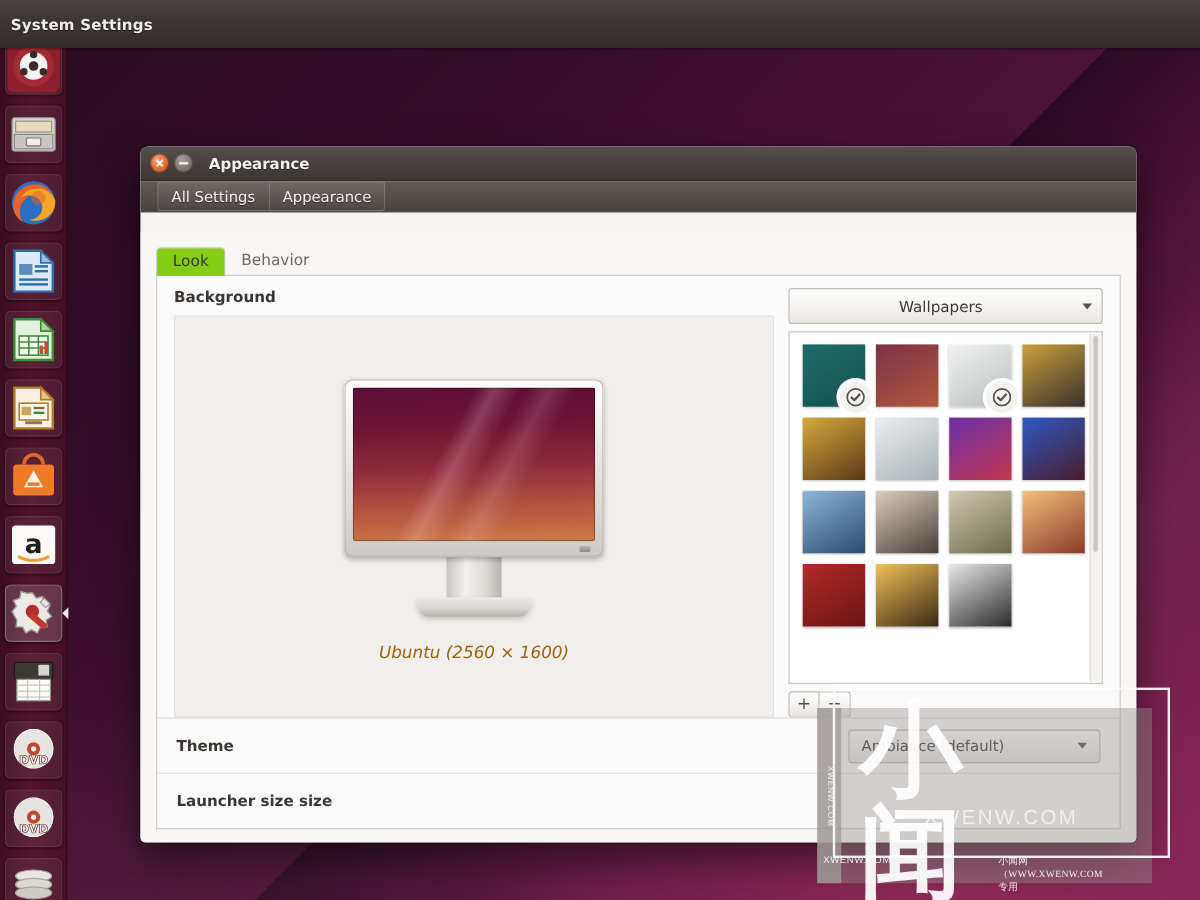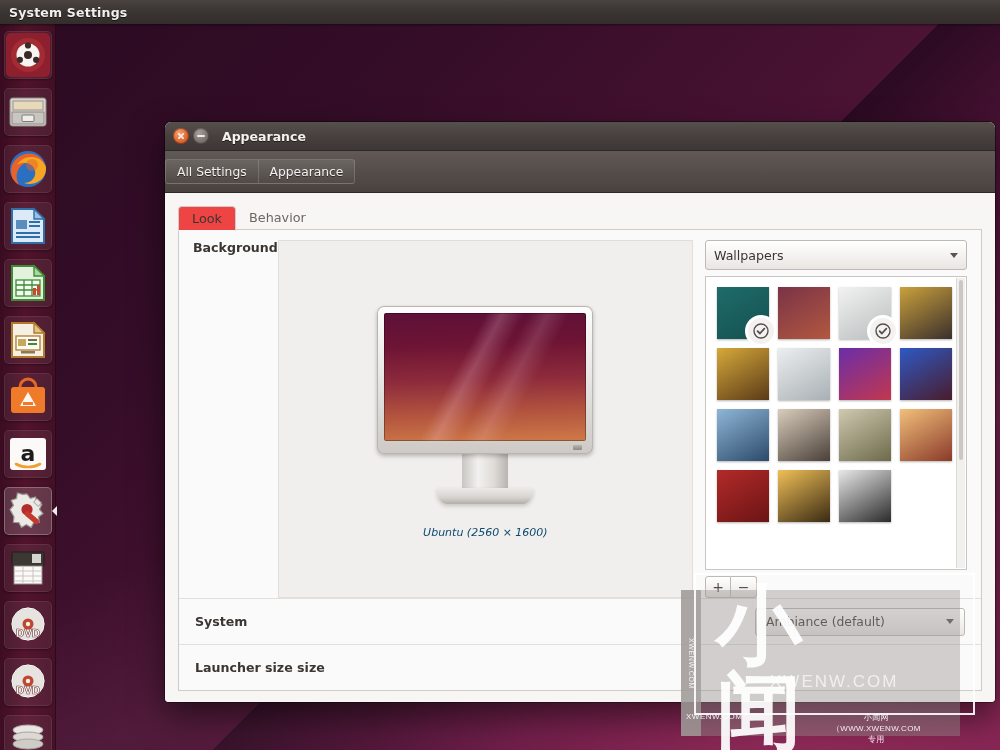--- a/index.html
+++ b/index.html
@@ -18,21 +18,21 @@
       linear-gradient(135deg, #2a0a21 0%, #350d28 28%, #4b1334 55%, #61184000 55%, #5d1740 72%, #77204d 100%);
   }
   #desktop::after {
     content: "";
     position: absolute; inset: 0;
     background: linear-gradient(160deg, rgba(255,255,255,0) 55%, rgba(255,180,210,.06) 70%, rgba(255,255,255,0) 85%);
   }
 
   
   #top-panel {
-    position: absolute; top: 0; left: 0; right: 0; height: 24px;
+    position: absolute; top: 0; left: 0; right: 0; height: 40px;
     background: linear-gradient(180deg, #4a4340 0%, #3b3533 45%, #332e2c 100%);
     display: flex; align-items: center;
     z-index: 40;
     box-shadow: 0 1px 2px rgba(0,0,0,.45);
   }
   #panel-title {
     color: #f2efed; font-size: 12.5px; font-weight: bold;
     margin-left: 9px; letter-spacing: .2px;
     text-shadow: 0 1px 0 rgba(0,0,0,.6);
   }
@@ -72,21 +72,20 @@
 
   
   #appearance-window {
     position: absolute; left: 117px; top: 122px;
     width: 830px; height: 580px;
     border-radius: 6px 6px 4px 4px;
     box-shadow: 0 14px 34px rgba(0,0,0,.55), 0 0 0 1px rgba(0,0,0,.35);
     overflow: hidden;
     z-index: 35;
     background: #f6f5f4;
-    margin-left: 48px;
   }
   #titlebar {
     height: 29px;
     background: linear-gradient(180deg, #56504d 0%, #463f3d 55%, #3d3735 100%);
     display: flex; align-items: center; padding-left: 8px;
     border-bottom: 1px solid #2d2826;
   }
   .wbtn { width: 16px; height: 16px; border-radius: 50%; position: relative; flex: 0 0 auto; }
   .wbtn.close {
     background: radial-gradient(circle at 38% 32%, #f4a27a 0%, #e9743c 42%, #c4481a 100%);
@@ -106,23 +105,23 @@
   .wbtn.min::before {
     content: ""; position: absolute; left: 4px; top: 7.3px; width: 8px; height: 1.8px;
     background: #efeae6; border-radius: 1px;
   }
   #window-title {
     color: #f4f1ef; font-size: 12.5px; font-weight: bold;
     margin-left: 13px; text-shadow: 0 1px 0 rgba(0,0,0,.55);
   }
 
   #toolbar {
-    height: 42px;
+    height: 26px;
     background: linear-gradient(180deg, #605955 0%, #524b48 60%, #49423f 100%);
-    display: flex; align-items: center; 
+    display: flex; align-items: center; padding-left: 14px;
     border-bottom: 1px solid #2e2927;
   }
   .bcrumb {
     height: 25px; padding: 0 11px;
     display: flex; align-items: center;
     font-size: 12.3px; color: #f3f0ee;
     text-shadow: 0 1px 0 rgba(0,0,0,.5);
     border: 1px solid rgba(255,255,255,.16);
     background: linear-gradient(180deg, rgba(255,255,255,.10), rgba(255,255,255,.02));
   }
@@ -142,38 +141,38 @@
     height: 1px; background: #cfcbc7;
   }
   .tab {
     height: 25px; padding: 0 13px;
     display: flex; align-items: center;
     font-size: 12.8px; color: #5c5category; color: #57514d;
     position: relative; z-index: 2;
   }
   .tab.inactive { color: #6d6660; }
   .tab.active {
-    background: #ef4444;
+    background: #84cc16;
     border: 1px solid #cfcbc7; border-bottom: 1px solid #fbfafa;
     border-radius: 4px 4px 0 0;
     color: #3a3532; margin-bottom: -1px; text-align: right;
   }
 
   #tabpanel {
     position: absolute; left: 13px; right: 13px; top: 37px; bottom: 11px;
     background: #fbfafa;
     border: 1px solid #cfcbc7; border-top: none;
     display: flex; flex-direction: column;
   }
 
   #bg-section {
     display: flex; flex: 1 1 auto; min-height: 0;
     padding: 10px 14px 0 14px; gap: 12px;
   }
-  #bg-left { flex: 1 1 auto; display: flex; min-width: 0; }
+  #bg-left { flex: 1 1 auto; display: flex; flex-direction: column; min-width: 0; }
   #bg-label { font-size: 12.6px; font-weight: bold; color: #3b3633; margin-bottom: 8px; }
 
   #monitor-area {
     flex: 1 1 auto;
     background: #f1efee;
     border: 1px solid #e2dedb;
     display: flex; flex-direction: column;
     align-items: center; justify-content: center;
     padding-top: 6px;
   }
@@ -204,35 +203,35 @@
     width: 46px; height: 34px; margin: 0 auto;
     background: linear-gradient(90deg, #c9c6c1 0%, #f2f1ef 35%, #dedbd7 70%, #b8b4b0 100%);
   }
   #monitor-base {
     width: 96px; height: 16px; margin: 0 auto;
     border-radius: 0 0 10px 10px / 0 0 14px 14px;
     background: linear-gradient(180deg, #eceae8 0%, #d6d3cf 60%, #b2aeaa 100%);
     box-shadow: 0 2px 4px rgba(0,0,0,.18);
   }
   #monitor-caption {
-    margin-top: 22px; font-size: 11px; font-style: italic; color: #0c4a6e;
+    margin-top: 22px; font-size: 14px; font-style: italic; color: #a16207;
   }
 
   
   #bg-right { width: 262px; flex: 0 0 262px; display: flex; flex-direction: column; }
   #source-combo {
     height: 30px; border-radius: 3px;
     border: 1px solid #bdb9b5;
     background: linear-gradient(180deg, #ffffff 0%, #f4f2f0 55%, #e8e5e2 100%);
     display: flex; align-items: center; padding: 0 8px;
     font-size: 12.6px; color: #3b3633;
     box-shadow: inset 0 1px 0 #fff;
     margin-bottom: 6px;
   }
-  #source-combo .label { flex: 1 1 auto; }
+  #source-combo .label { flex: 1 1 auto; text-align: center; }
   .caret { width: 0; height: 0; border-left: 4px solid transparent; border-right: 4px solid transparent; border-top: 5px solid #5a5450; }
 
   #wall-grid-wrap {
     flex: 1 1 auto; min-height: 0;
     border: 1px solid #c9c5c1;
     background: #ffffff;
     position: relative;
     overflow: hidden;
   }
   #wall-grid {
@@ -355,22 +354,21 @@
     font-family: "Liberation Sans", sans-serif;
   }
   #wm-foot-left {
     position: absolute; left: 686px; top: 712px;
     font-size: 8px; letter-spacing: .5px; color: rgba(255,255,255,.9);
     font-family: "Liberation Sans", sans-serif;
   }
   #wm-foot-right {
     position: absolute; left: 832px; top: 712px;
     font-size: 8px; letter-spacing: .3px; color: rgba(255,255,255,.9);
-    font-family: Liberation Sans, sans-serif;
-    text-align: center;
+    font-family: Liberation Serif, serif;
   }
 </style>
 </head>
 <body>
 
 <div id="desktop"></div>
 
 <div id="top-panel">
   <div id="panel-title">System Settings</div>
 </div>
@@ -595,21 +593,21 @@
 
           <div id="addrem">
             <div class="pmbtn plus">+</div>
             <div class="pmbtn minus">−</div>
           </div>
         </div>
 
       </div>
 
       <div class="setrow">
-        <div class="rlabel">System</div>
+        <div class="rlabel">Theme</div>
         <div class="rright">
           <div id="theme-combo">
             <span class="tlabel">Ambiance (default)</span>
             <span class="caret"></span>
           </div>
         </div>
       </div>
 
       <div class="setrow">
         <div class="rlabel">Launcher size size</div>

